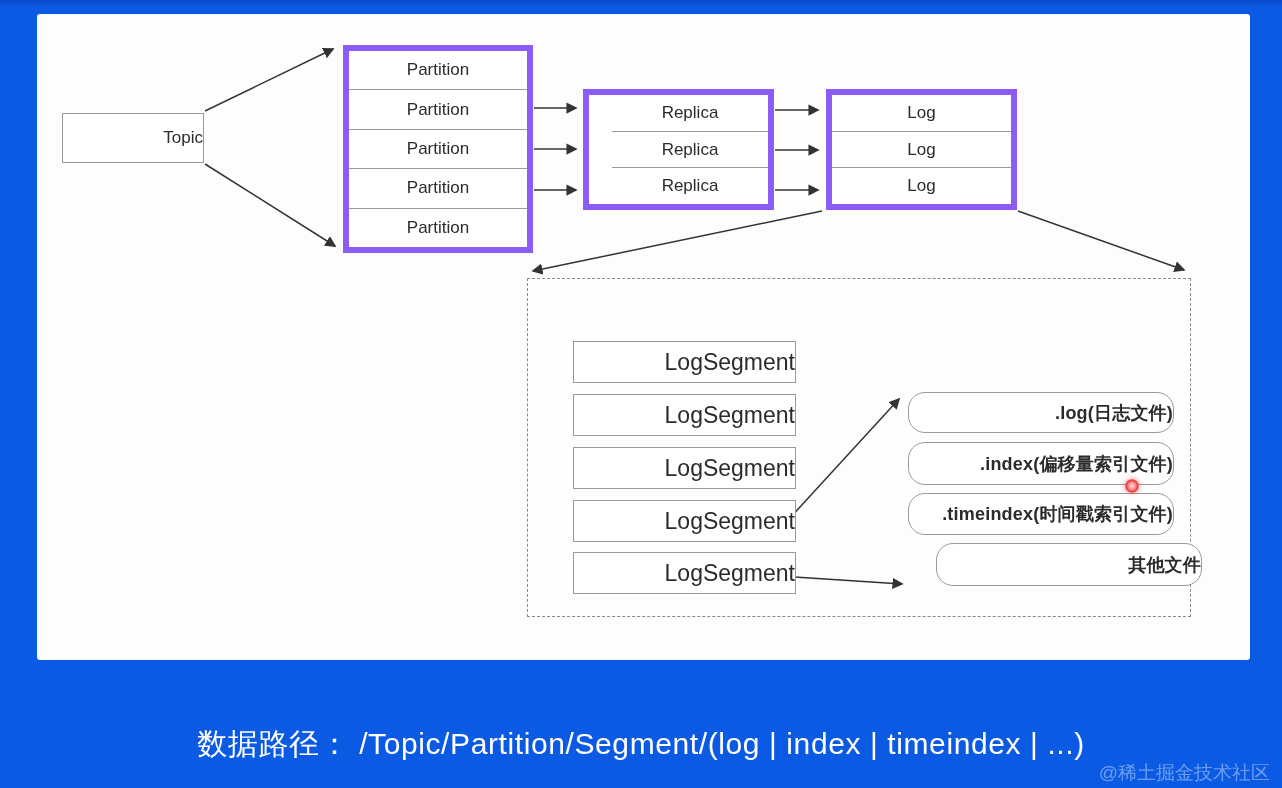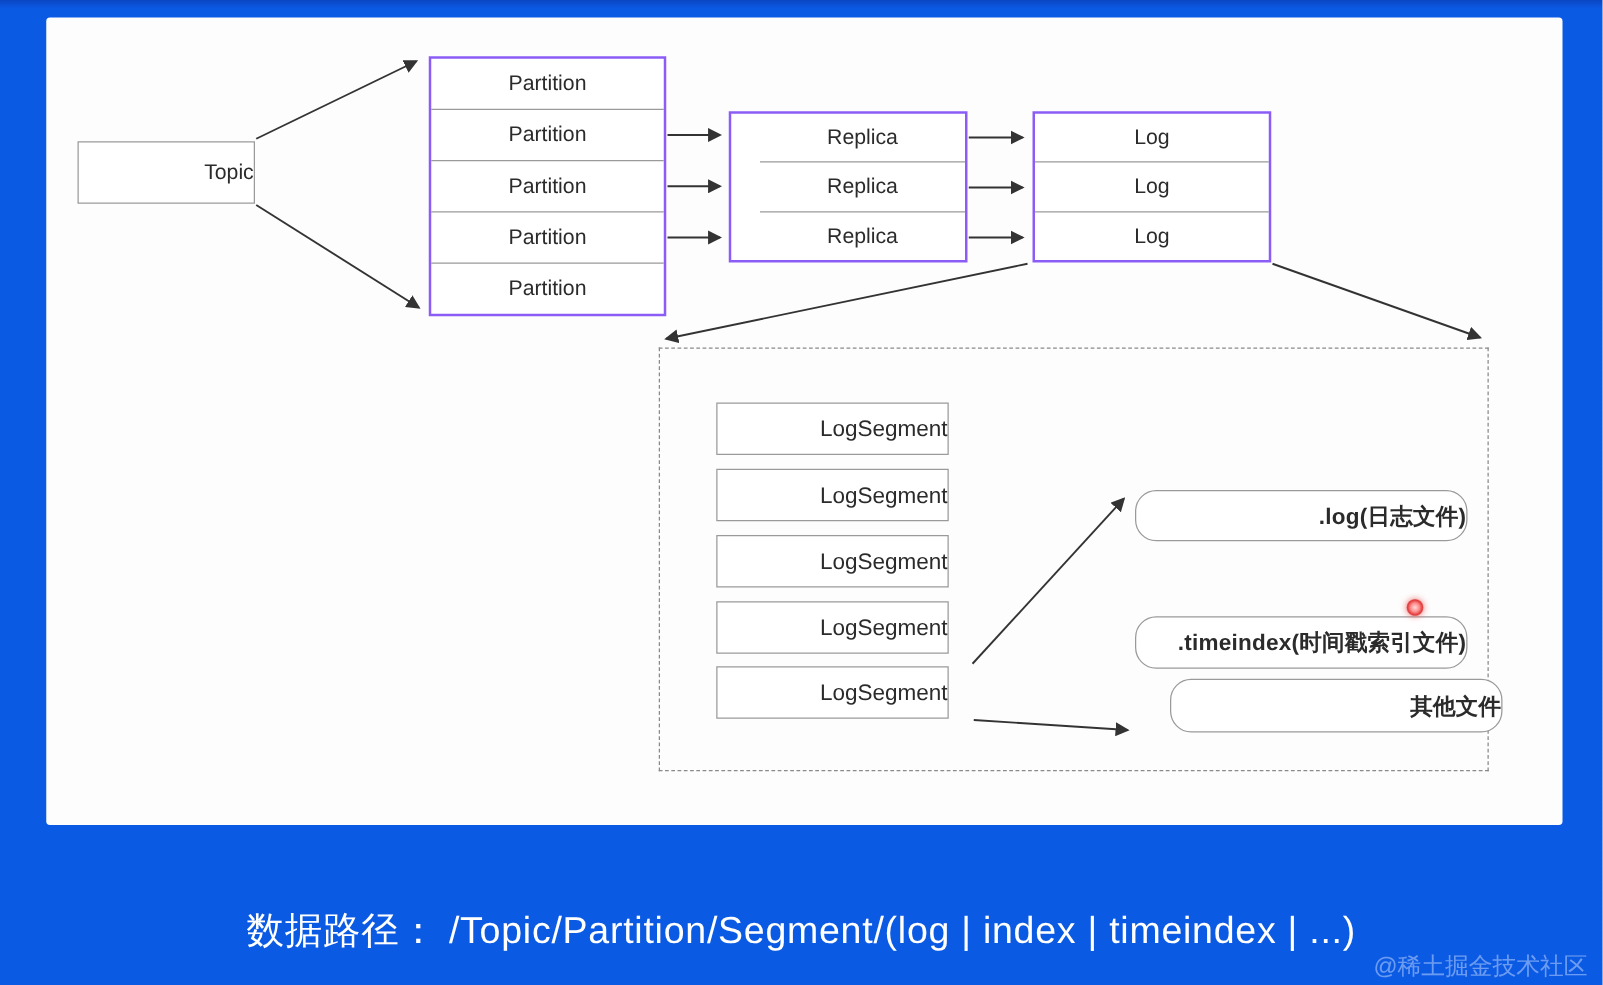--- a/index.html
+++ b/index.html
@@ -28,21 +28,21 @@
     display: flex;
     align-items: center;
     justify-content: flex-end;
     color: #2b2b2b;
     font-size: 17px;
   }
 
   
   .stack {
     position: absolute;
-    border: 2px solid #8b5cf6;
+    border: 6px solid #8b5cf6;
     background: #fff;
     display: flex;
     flex-direction: column;
   }
   .stack .row {
     flex: 1;
     display: flex;
     align-items: center;
     justify-content: center;
     border-bottom: 1px solid #9a9a9a;
@@ -55,22 +55,23 @@
     position: absolute;
     left: 490px; top: 264px;
     width: 664px; height: 339px;
     border: 1px dashed #8a8a8a;
     background: transparent;
   }
 
   .seg-box {
     position: absolute;
     left: 536px;
-    width: 186px; height: 42px;
-    font-size: 18px;
+    width: 223px; height: 42px;
+    font-size: 23px;
+    margin-top: 19px;
   }
 
   .file-box {
     position: absolute;
     left: 871px;
     width: 266px;
     font-size: 18px;
     font-weight: bold;
     letter-spacing: 0.2px;
     border-radius: 17px;
@@ -168,20 +169,21 @@
 
     <div class="dashed-region"></div>
 
     <div class="dbox seg-box" style="top:308px;">LogSegment</div>
     <div class="dbox seg-box" style="top:361px;">LogSegment</div>
     <div class="dbox seg-box" style="top:414px;">LogSegment</div>
     <div class="dbox seg-box" style="top:467px;">LogSegment</div>
     <div class="dbox seg-box" style="top:519px;">LogSegment</div>
 
     <div class="dbox file-box" style="top:378px; height:41px;">.log(日志文件)</div>
+    <div class="dbox file-box" style="top:428px; height:43px;">.index(偏移量索引文件)</div>
     <div class="dbox file-box" style="top:479px; height:42px;">.timeindex(时间戳索引文件)</div>
     <div class="dbox file-box" style="top:529px; height:43px;margin-left:28px;">其他文件</div>
 
     <div class="laser-dot"></div>
 
   </div>
 
   <div class="caption">数据路径： /Topic/Partition/Segment/(log | index | timeindex | ...)</div>
 
   <div class="watermark">@稀土掘金技术社区</div>

